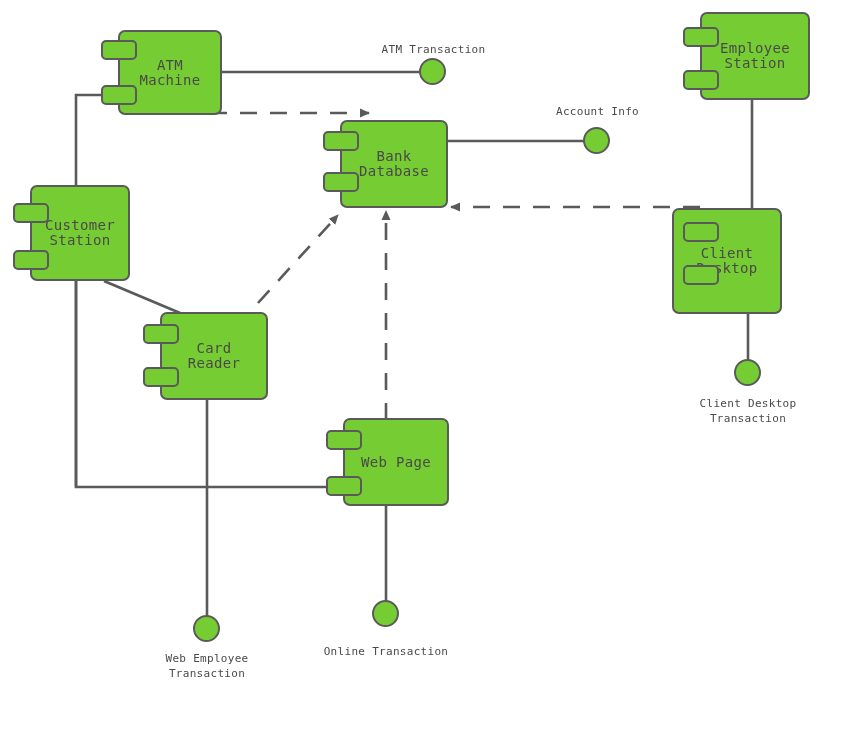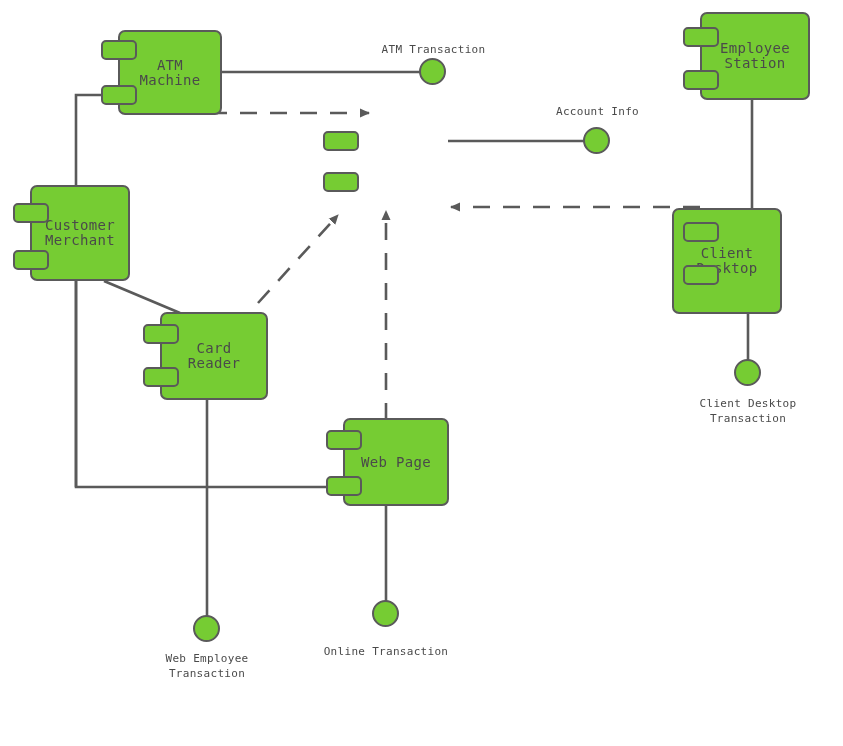--- a/index.html
+++ b/index.html
@@ -64,33 +64,37 @@
     </g>
   </svg>
 
   <div class="component" style="left:118px;top:30px;width:104px;height:85px;">
     <span class="cname">ATM
 Machine</span>
   </div>
   <div class="tab" style="left:101px;top:40px;"></div>
   <div class="tab" style="left:101px;top:85px;"></div>
 
+  <div class="component" style="left:340px;top:120px;width:108px;height:88px;">
+    <span class="cname">Bank
+Database</span>
+  </div>
   <div class="tab" style="left:323px;top:131px;"></div>
   <div class="tab" style="left:323px;top:172px;"></div>
 
   <div class="component" style="left:700px;top:12px;width:110px;height:88px;">
     <span class="cname">Employee
 Station</span>
   </div>
   <div class="tab" style="left:683px;top:27px;"></div>
   <div class="tab" style="left:683px;top:70px;"></div>
 
   <div class="component" style="left:30px;top:185px;width:100px;height:96px;">
     <span class="cname">Customer
-Merchant</span>
+Station</span>
   </div>
   <div class="tab" style="left:13px;top:203px;"></div>
   <div class="tab" style="left:13px;top:250px;"></div>
 
   <div class="component" style="left:672px;top:208px;width:110px;height:106px;">
     <span class="cname">Client
 Desktop</span>
   </div>
   <div class="tab" style="left:683px;top:222px;"></div>
   <div class="tab" style="left:683px;top:265px;"></div>

